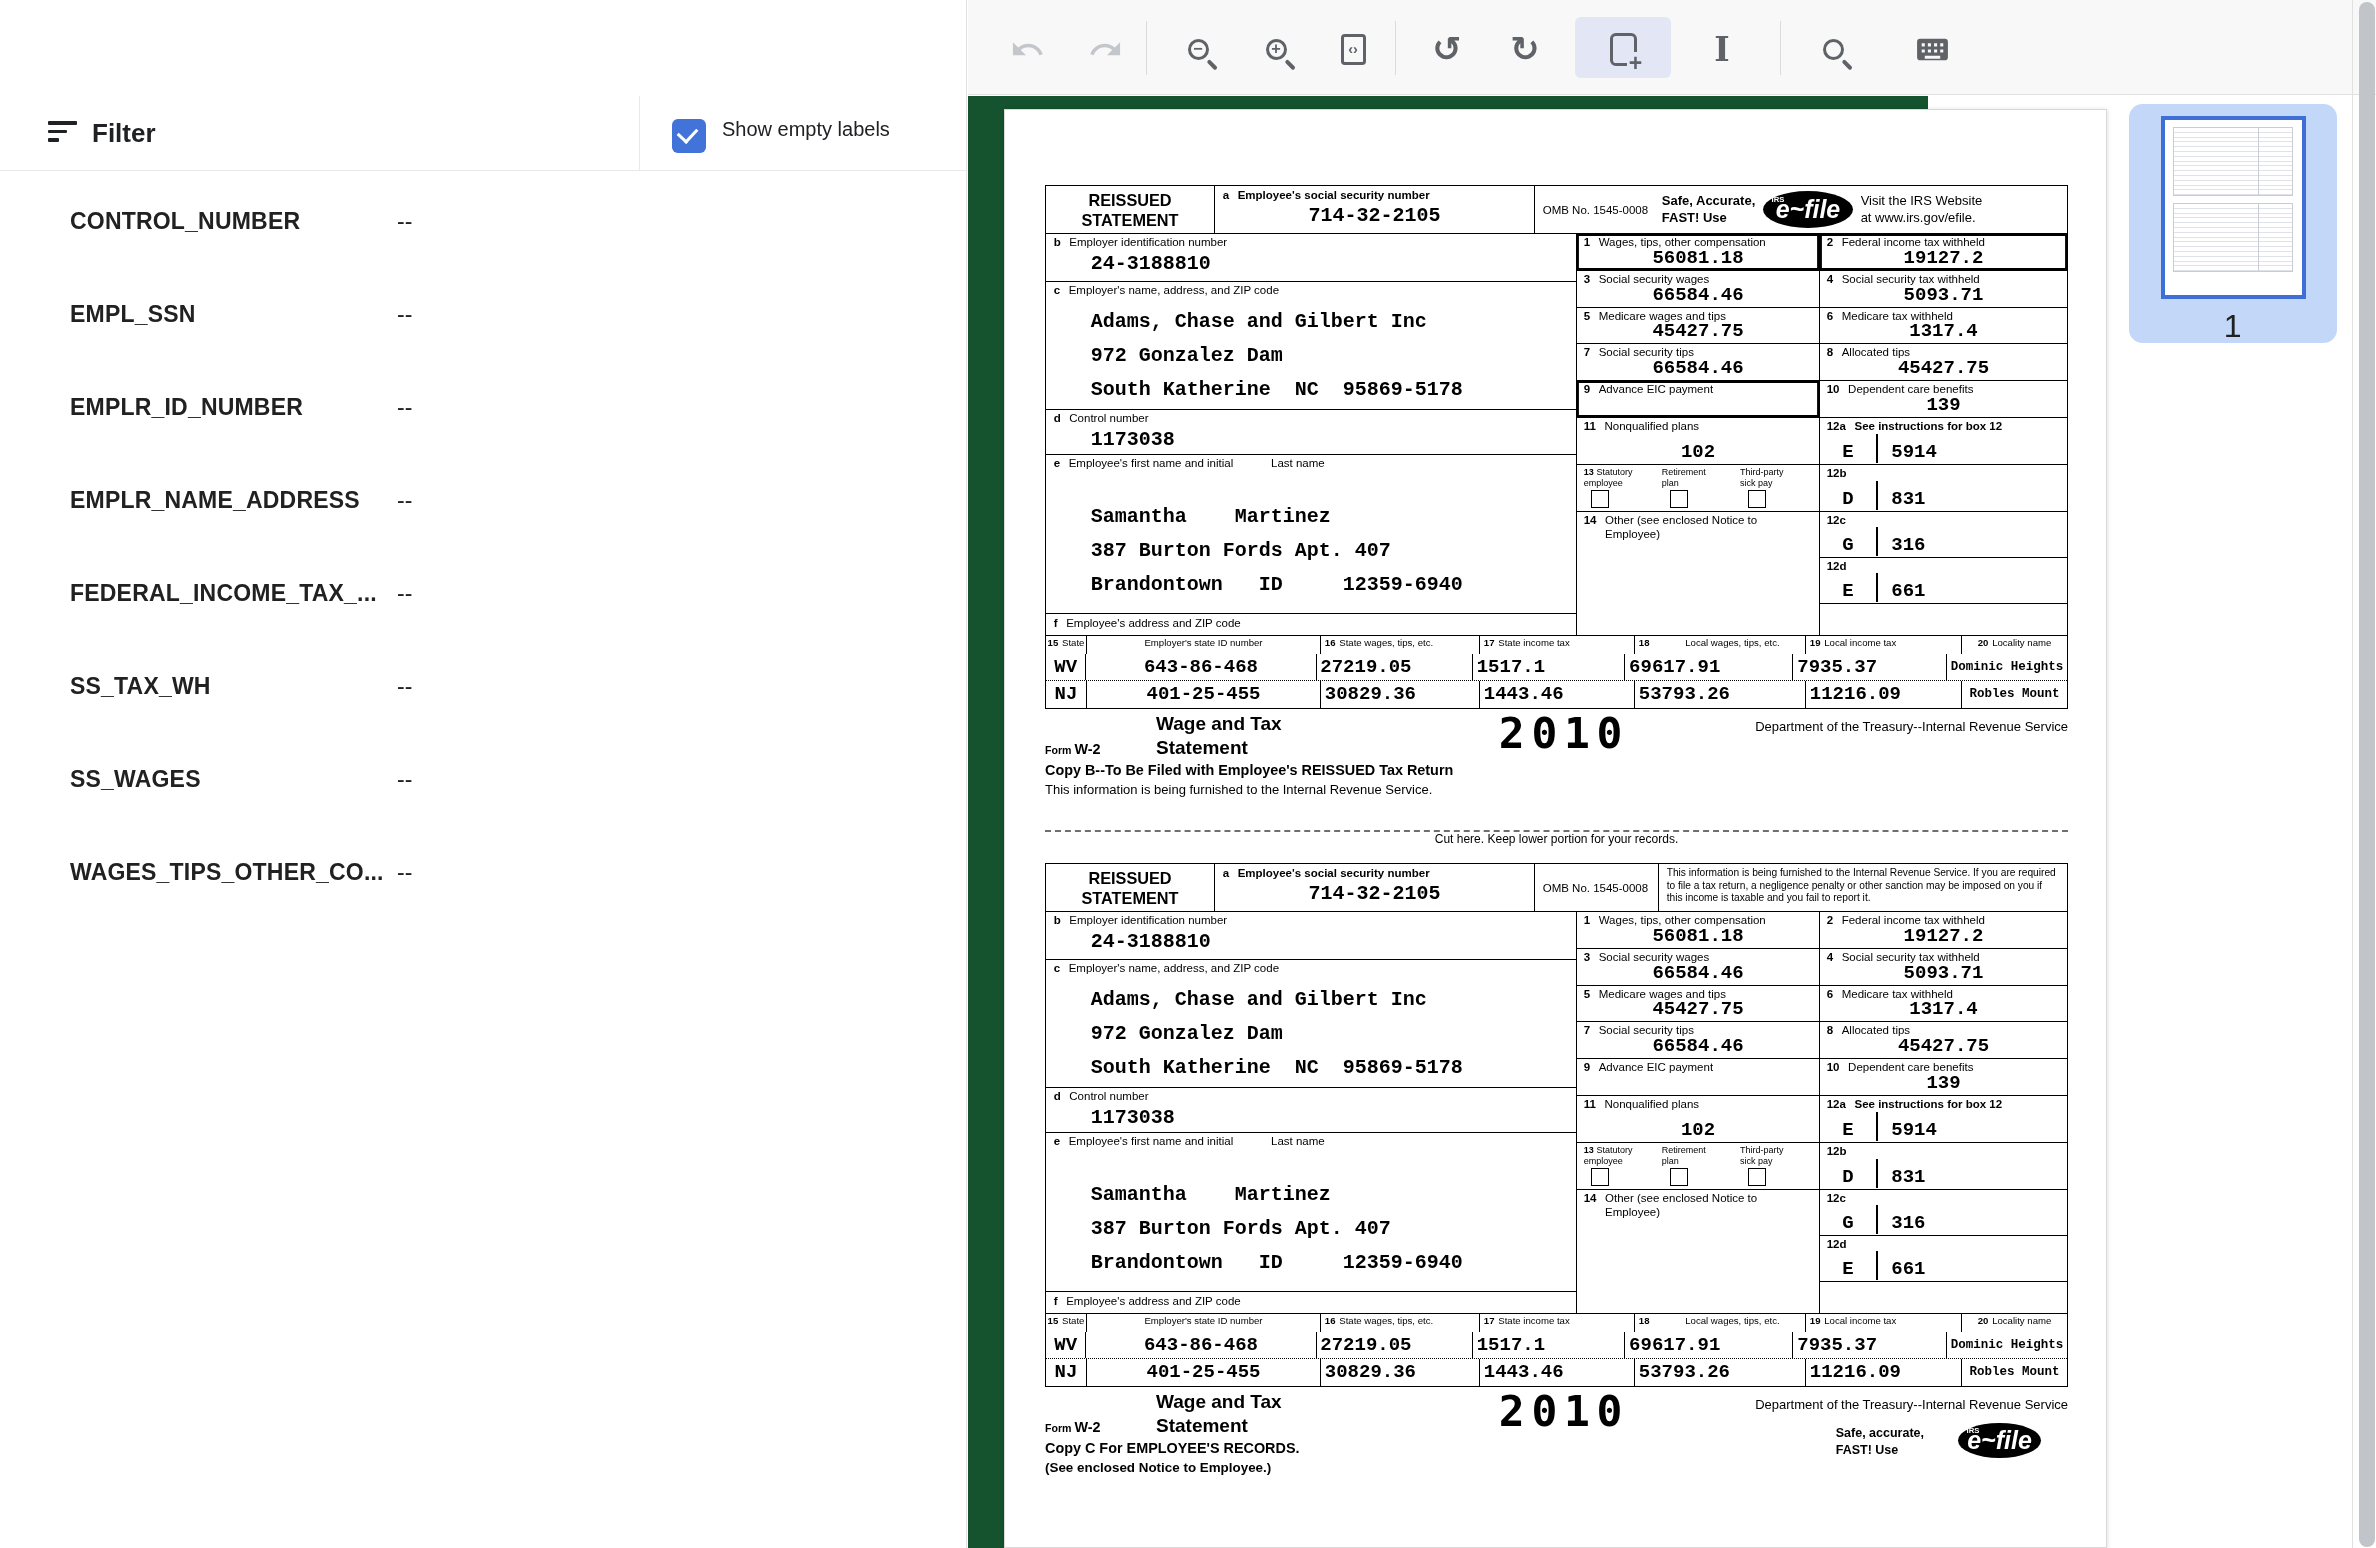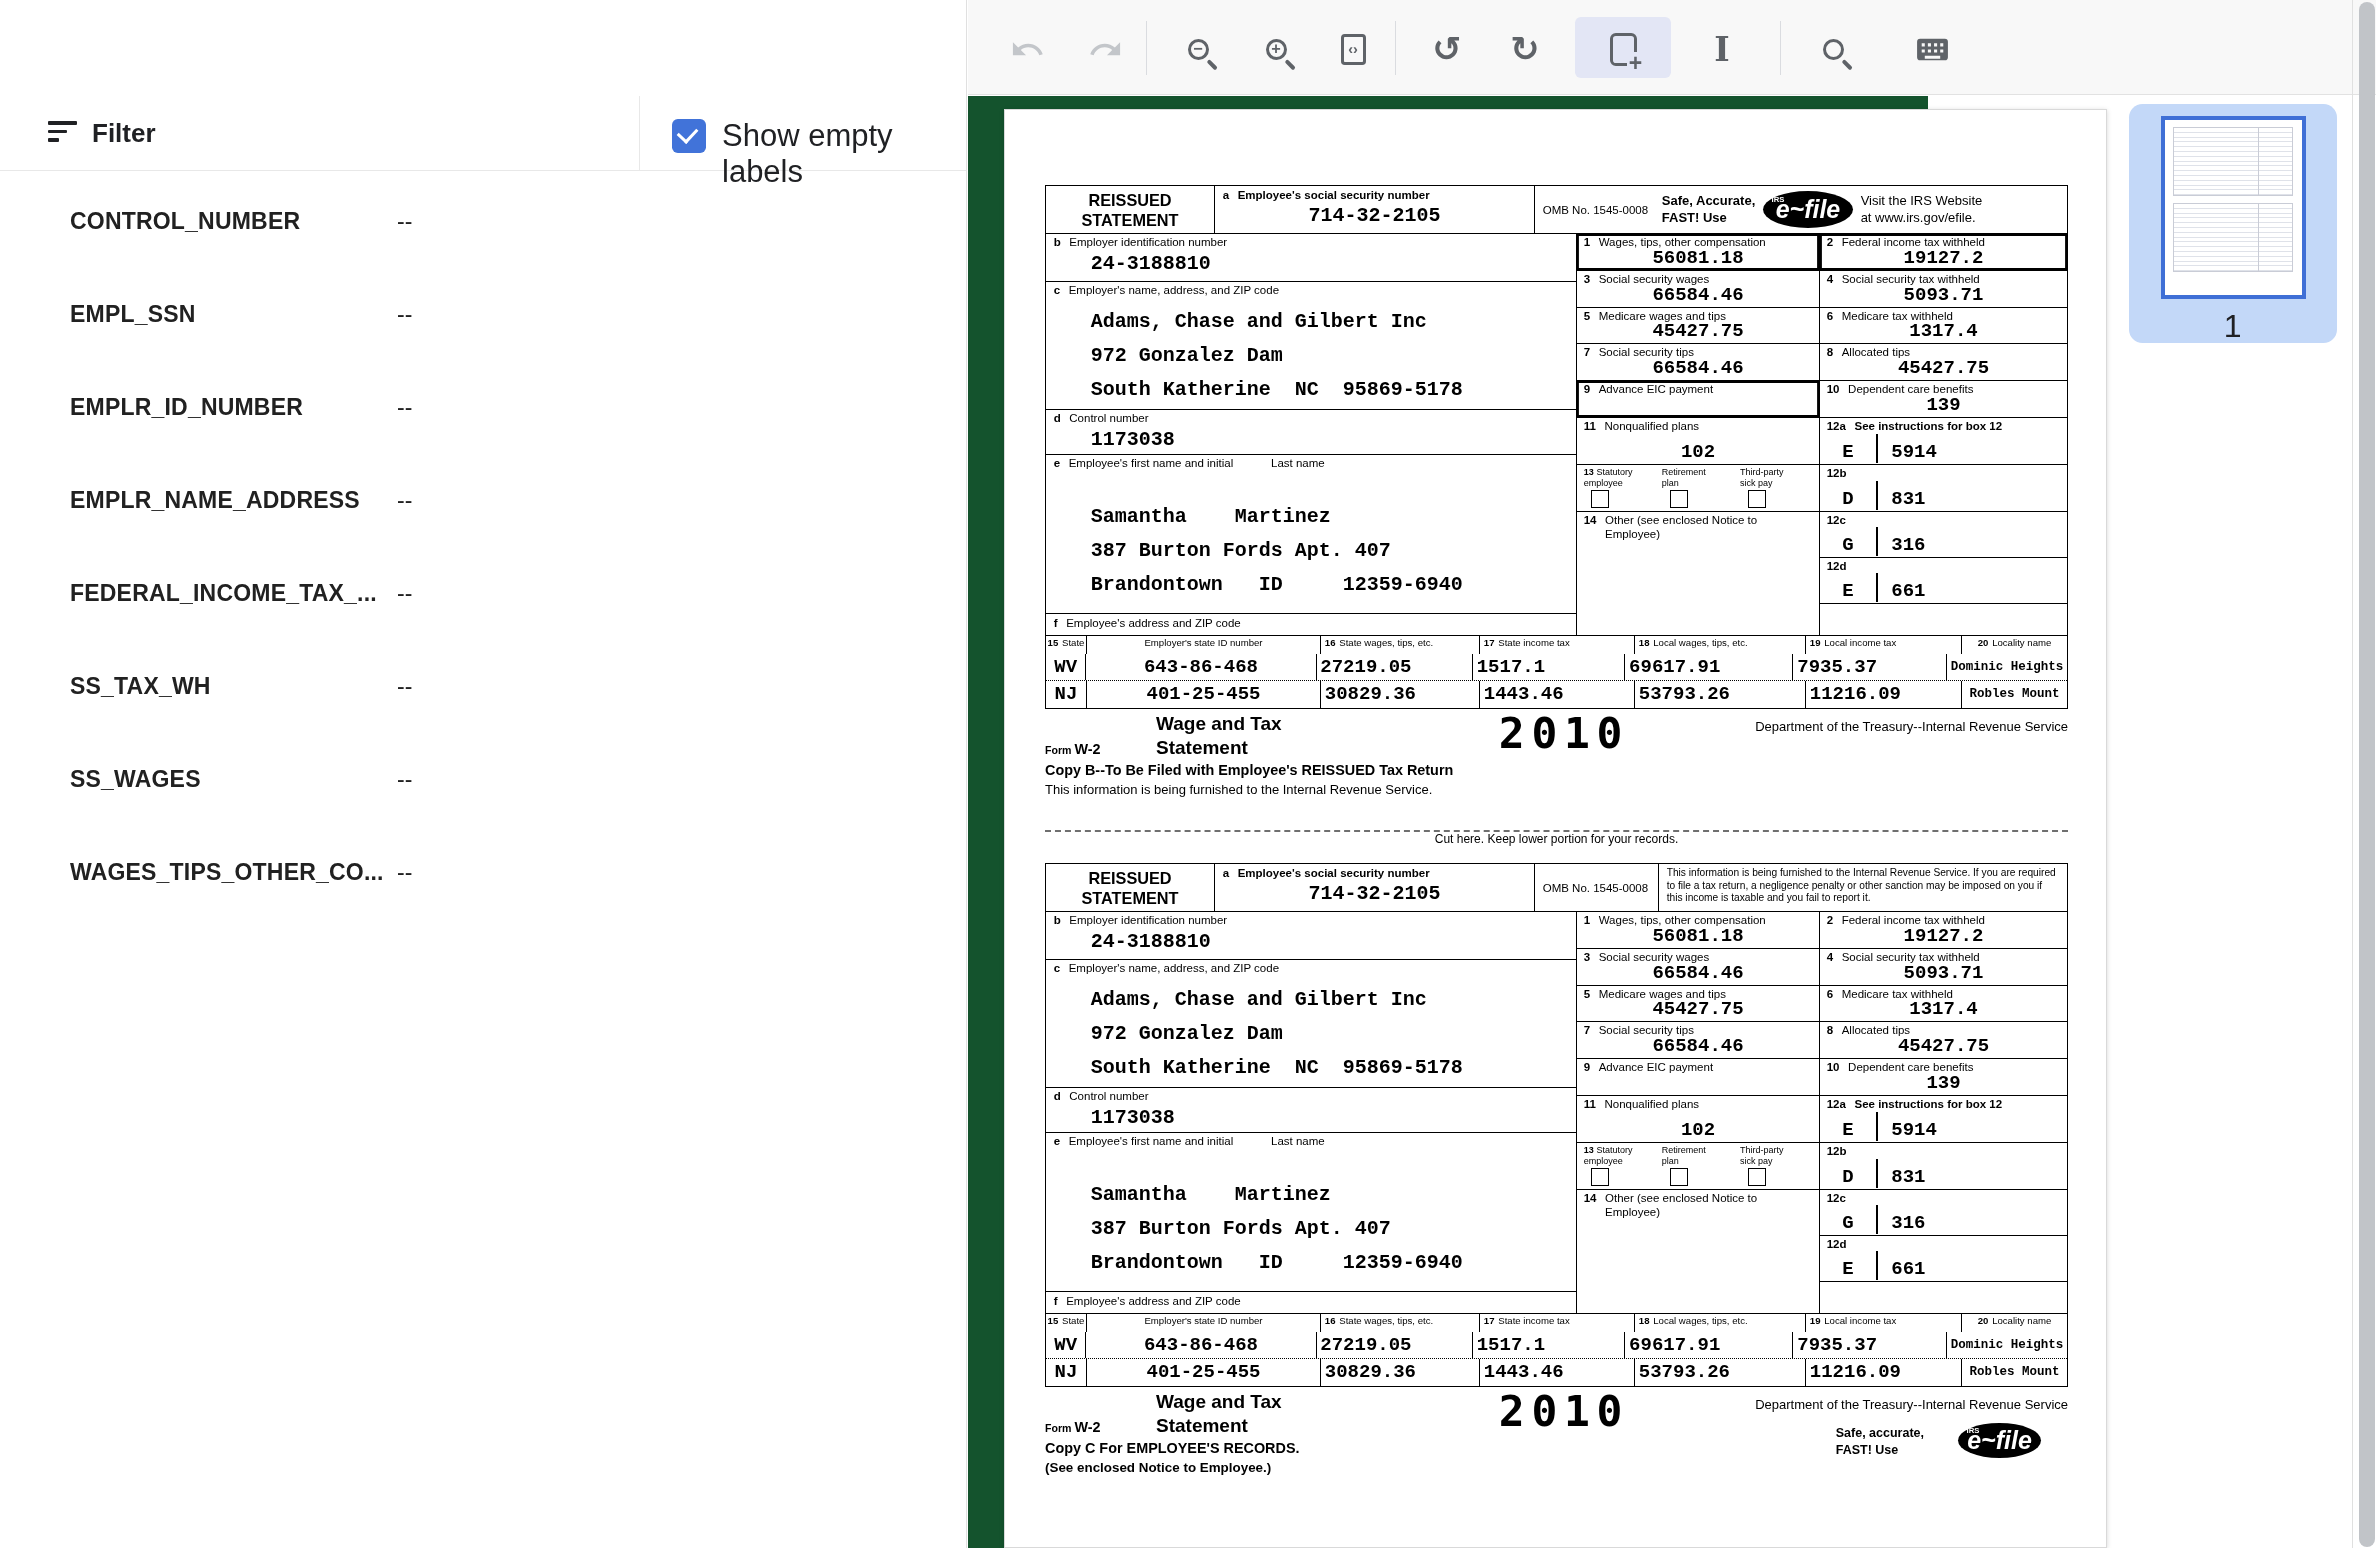--- a/index.html
+++ b/index.html
@@ -23,21 +23,21 @@
   #filter-label { position:absolute; left:92px; top:22px; font-size:26px; font-weight:700; }
   #filter-input { position:absolute; left:161px; top:15.4px; width:442px; height:44px;
     border:none; outline:none; font-size:26px; font-family:"Liberation Sans",sans-serif;
     color:#202124; background:transparent; }
   #filter-input::placeholder { color:#868b90; }
   #filter-divider { position:absolute; left:639px; top:0; width:1px; height:75px; background:#e8e8e8; }
   #show-empty-checkbox { position:absolute; left:672px; top:23px; width:34px; height:34px;
     background:#4173d9; border-radius:5.8px; cursor:pointer; }
   #show-empty-checkbox .check { position:absolute; left:8.6px; top:4.8px; width:13.4px; height:18px;
     border-right:3.8px solid #fff; border-bottom:3.8px solid #fff; transform:rotate(43deg); }
-  #show-empty-label { position:absolute; left:722px; top:22px; font-size:31px; color:#202124; }
+  #show-empty-label { position:absolute; left:722px; top:22px; font-size:20px; color:#202124; }
 
   #labels-list { position:absolute; left:0; top:175px; right:0; }
   .label-row { height:93px; display:flex; align-items:center; cursor:pointer; }
   .label-row .lname { margin-left:70px; width:327px; font-size:23px; font-weight:700;
     color:#212121; letter-spacing:0.2px; white-space:nowrap; }
   .label-row .lval { font-size:23px; color:#212121; }
 
   #bottom-bar { position:absolute; left:0; bottom:0; width:966px; height:94px;
     background:#fff; border-top:1px solid #e0e0e0; }
   #mark-labeled-btn { position:absolute; left:70px; top:31px; font-size:22px; font-weight:700;
@@ -136,21 +136,21 @@
   .b13 .chk { width:18px; height:18px; border:1.9px solid #000; margin:1.9px 0 0 7.7px; background:#fff; }
 
   .stbl .st-h { display:flex; height:17.3px; font-size:9.6px; }
   .stbl .st-r { display:flex; height:27px; align-items:center; }
   .st-c { border-right:1.9px solid #000; height:100%; padding:1px 3.8px; overflow:visible;
     display:flex; align-items:center; }
   .st-c:last-child { border-right:none; }
   .st-h .st-c { align-items:flex-start; white-space:nowrap; }
   .st-h .n { font-weight:700; margin-right:3.8px; }
   .c0 { width:41px; justify-content:center; } .c1 { width:234px; justify-content:center; }
-  .c2 { width:159px; } .c3 { width:155px; } .c4 { width:171px; } .c5 { width:156px; }
+  .c2 { width:159px; } .c3 { width:155px; } .c4 { width:171px;gap:32px; } .c5 { width:156px; }
   .c6 { flex:1; justify-content:center; }
   .st-r .mono { font-size:19px; }
   .st-r .loc { font-size:12.5px; }
   .st-dashed { border-bottom:1.9px dotted #000; }
 
   .w2-footer { position:relative; height:86px; margin-top:2.9px; }
   .f-formword { position:absolute; left:0; top:29px; font-size:10.6px; font-weight:700; }
   .f-formcode { font-size:14.4px; font-weight:700; }
   .f-title { position:absolute; left:111px; top:0; font-size:19px; font-weight:700; line-height:1.3; }
   .f-year { position:absolute; left:423px; top:-3.8px; width:192px; text-align:center;

